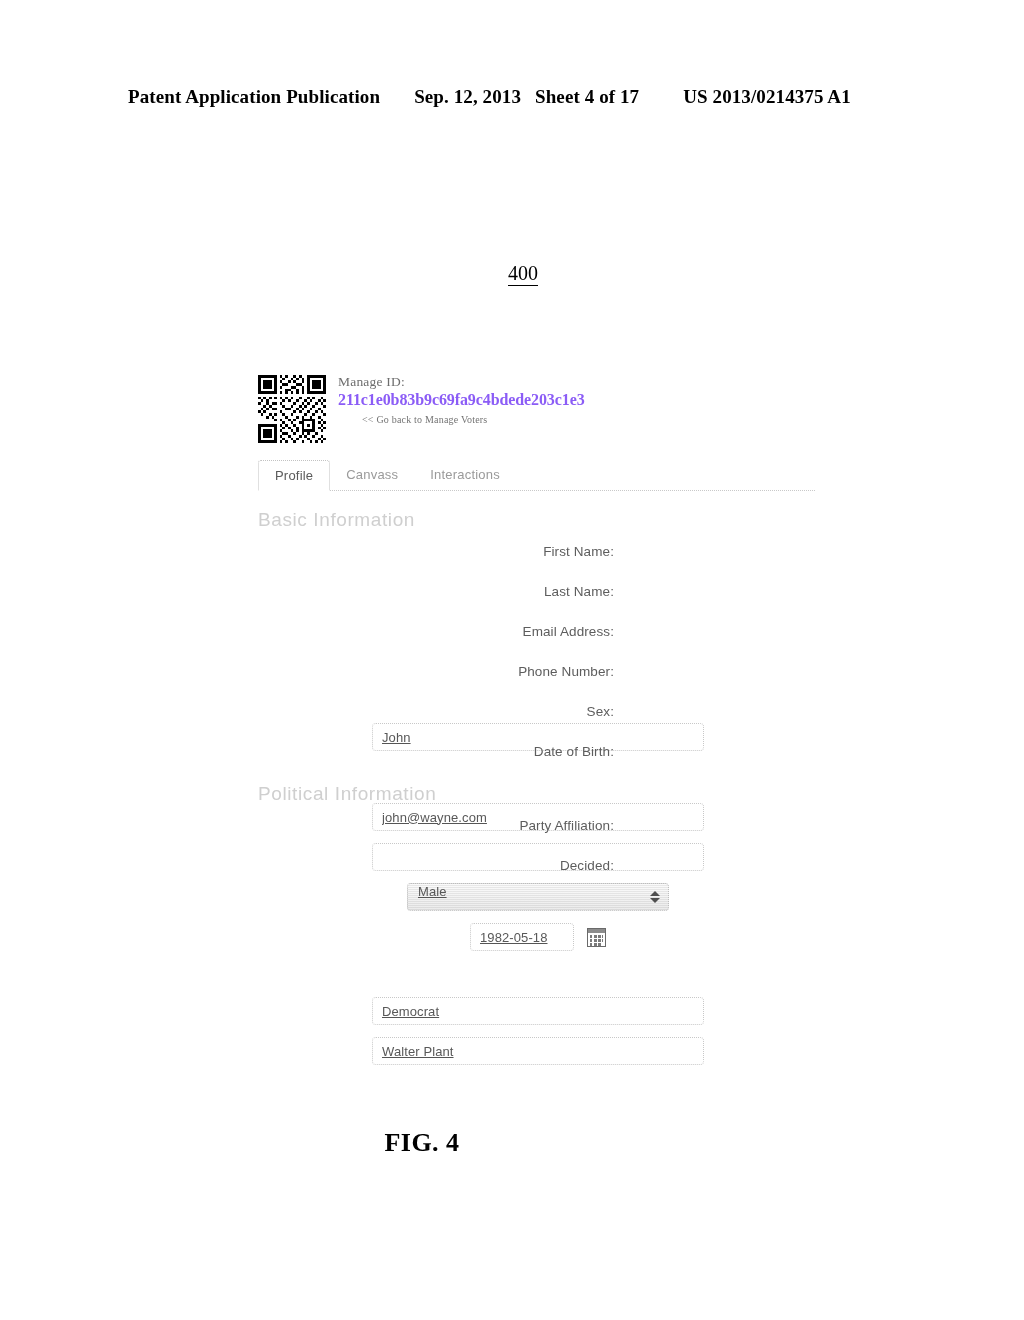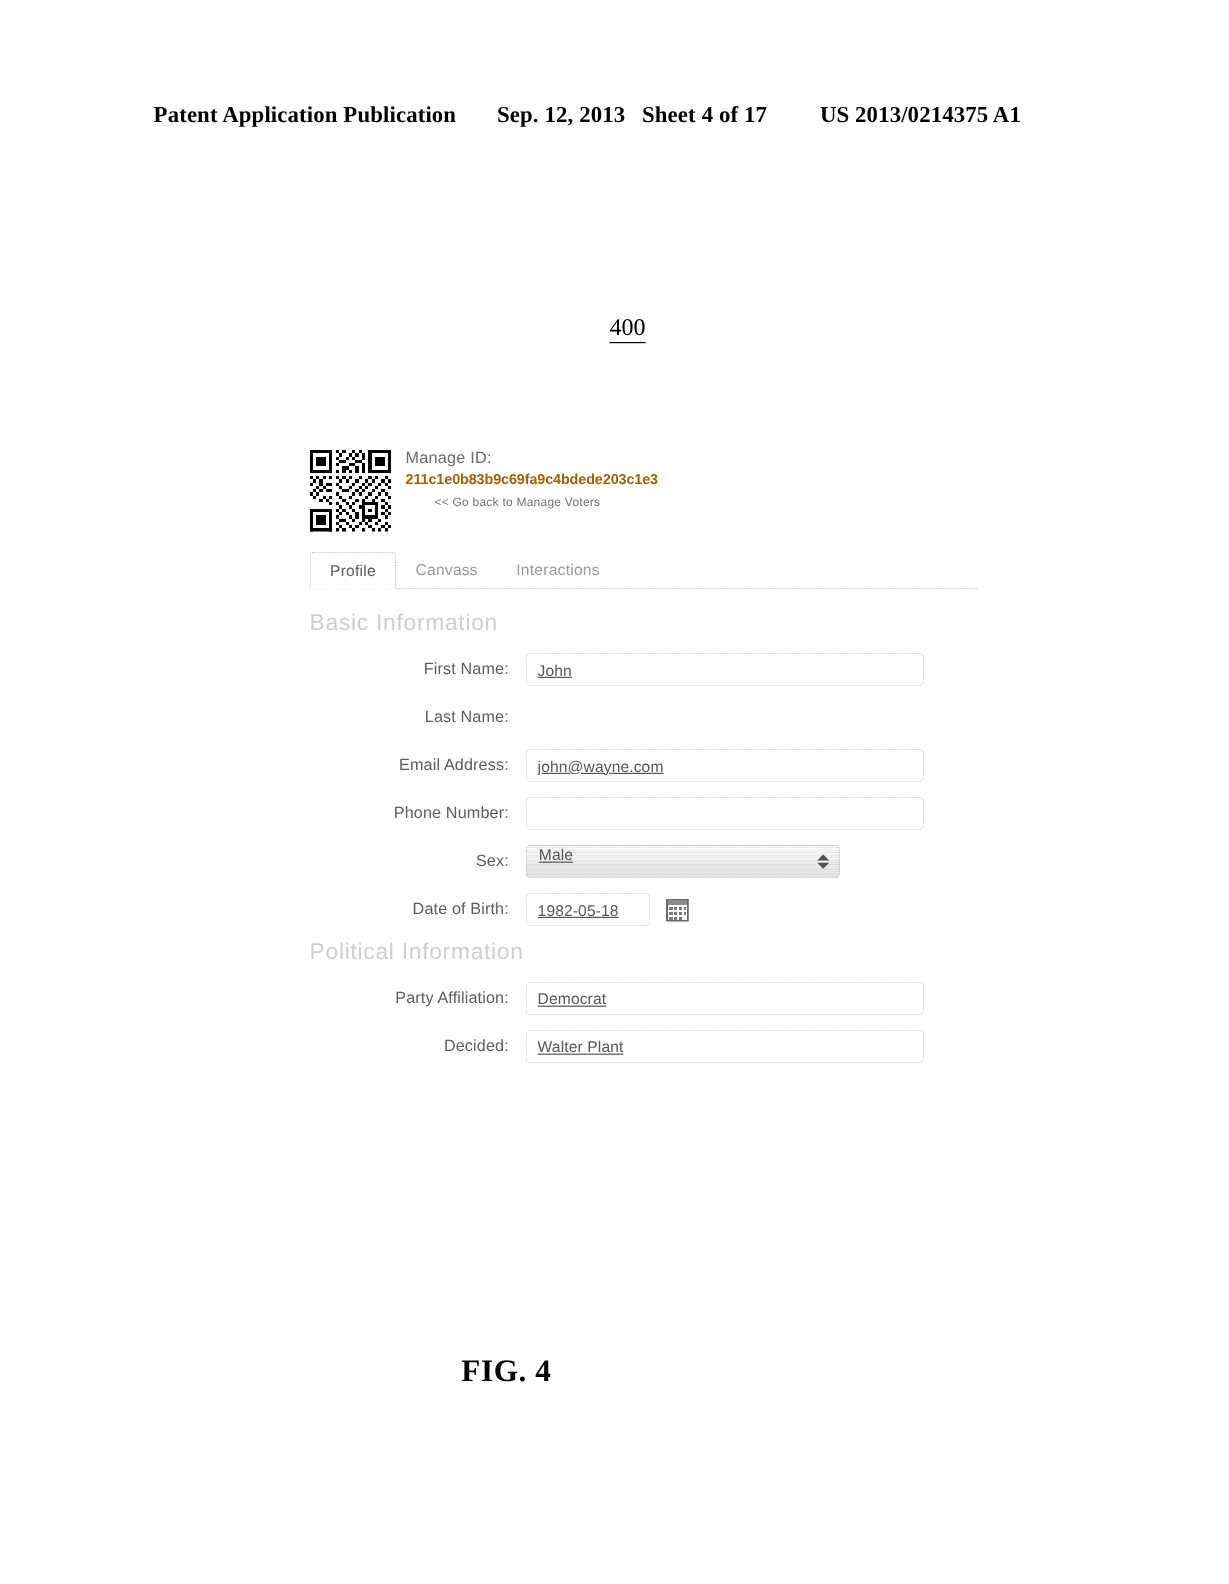--- a/index.html
+++ b/index.html
@@ -69,31 +69,32 @@
   .qr {
     width: 68px;
     height: 68px;
     flex: 0 0 68px;
     margin-top: 3px;
     image-rendering: pixelated;
   }
   .id-text {
     margin-left: 12px;
     padding-top: 1px;
+    font-family: Liberation Serif, serif;
   }
   .id-label {
     font-size: 13.5px;
     color: #6d6d6d;
     line-height: 17px;
     letter-spacing: 0.2px;
   }
   .id-value {
-    font-size: 12px;
+    font-size: 16px;
     font-weight: bold;
-    color: #a16207;
+    color: #8b5cf6;
     line-height: 19px;
     letter-spacing: -0.1px;
   }
   .id-back {
     font-size: 10px;
     color: #737373;
     line-height: 19px;
     letter-spacing: 0.2px;
     text-decoration: none;
     display: inline-block;
@@ -139,20 +140,21 @@
   .section-title.political {
     margin-top: 8px;
   }
 
   
   .form-row {
     display: flex;
     align-items: center;
     margin-bottom: 10px;
     height: 30px;
+    flex-direction: column;
   }
   .form-label {
     width: 180px;
     flex: 0 0 180px;
     text-align: right;
     padding-right: 14px;
     box-sizing: border-box;
     font-size: 13.5px;
     color: #5d5d5d;
     letter-spacing: 0.1px;

